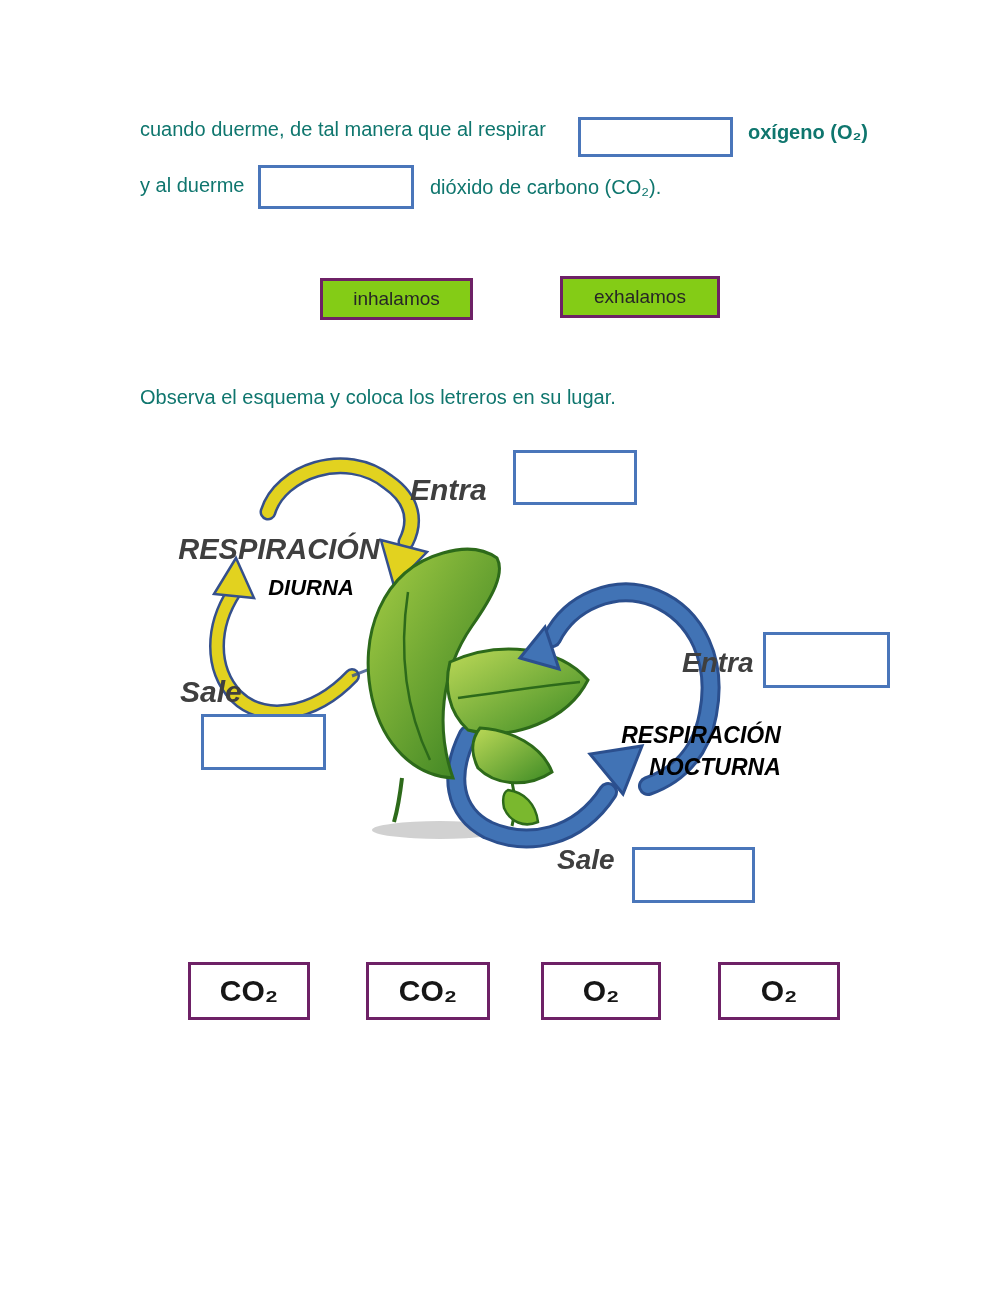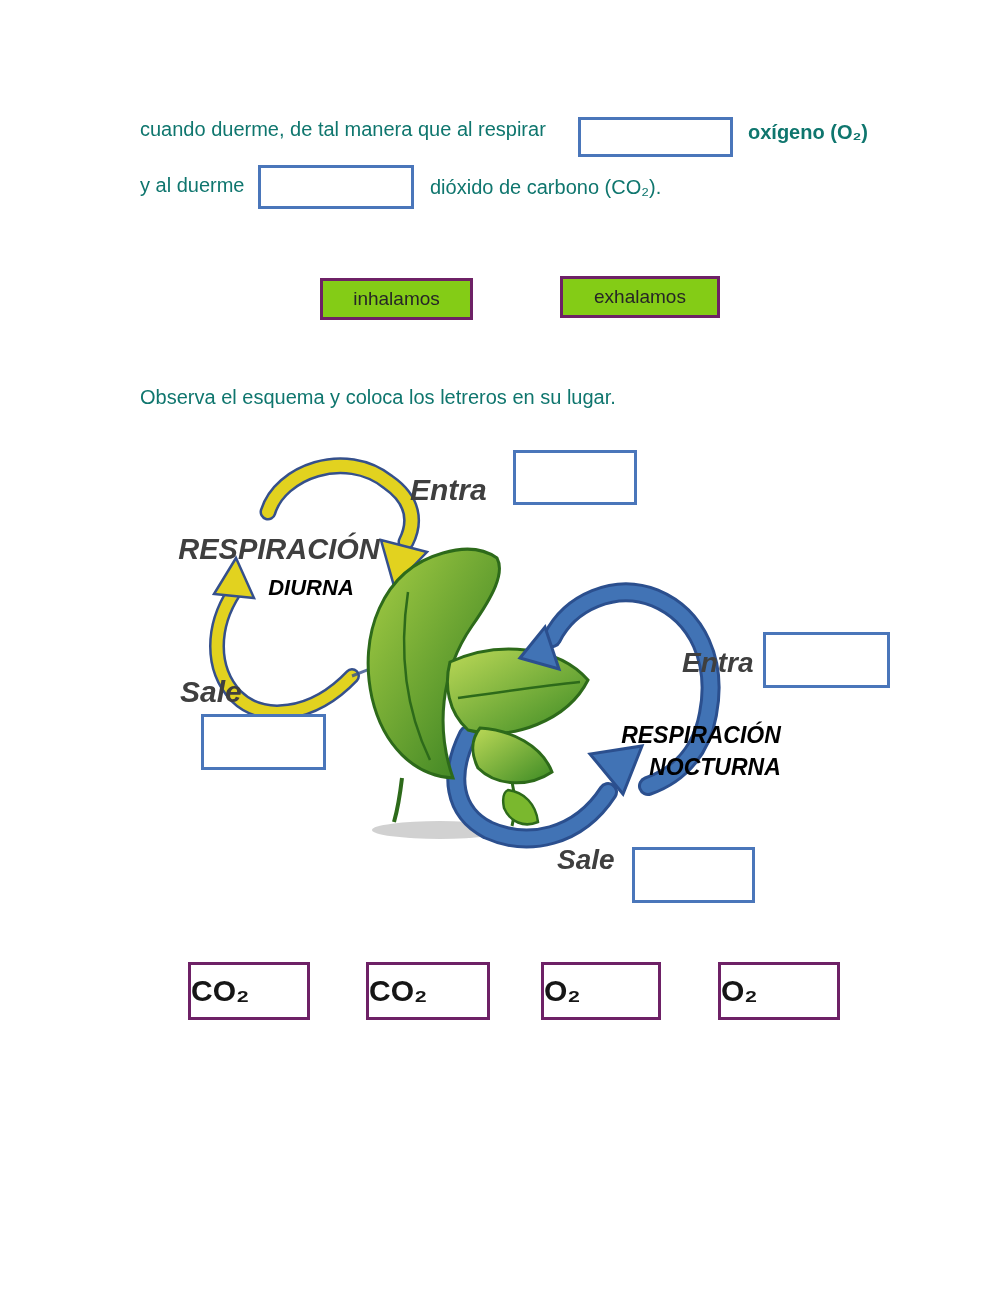--- a/index.html
+++ b/index.html
@@ -13,21 +13,21 @@
     position:absolute;background:#ffffff;border:3px solid #4a76ba;
     box-sizing:border-box;
   }
   .bank-tile{
     position:absolute;background:#84cc16;border:3px solid #6e2166;
     box-sizing:border-box;display:flex;align-items:center;justify-content:center;
     font-size:19px;color:#262626;cursor:pointer;
   }
   .answer-tile{
     position:absolute;background:#ffffff;border:3px solid #6e2166;
-    box-sizing:border-box;display:flex;align-items:center;
+    box-sizing:border-box;display:flex;align-items:center;justify-content:center;
     font-size:30px;font-weight:bold;color:#161616;cursor:pointer;
   }
   .dropzone{
     position:absolute;background:#ffffff;border:3px solid #4a76ba;
     box-sizing:border-box;cursor:pointer;
   }
   #diagram{position:absolute;left:150px;top:430px;width:750px;height:490px;font-style:italic;}
   #diagram svg{position:absolute;left:0;top:0;}
   .svg-label-gray{fill:#3f3f3f;font-weight:bold;font-family:"Liberation Sans",sans-serif;}
   .svg-label-black{fill:#000000;font-weight:bold;font-family:"Liberation Sans",sans-serif;}

